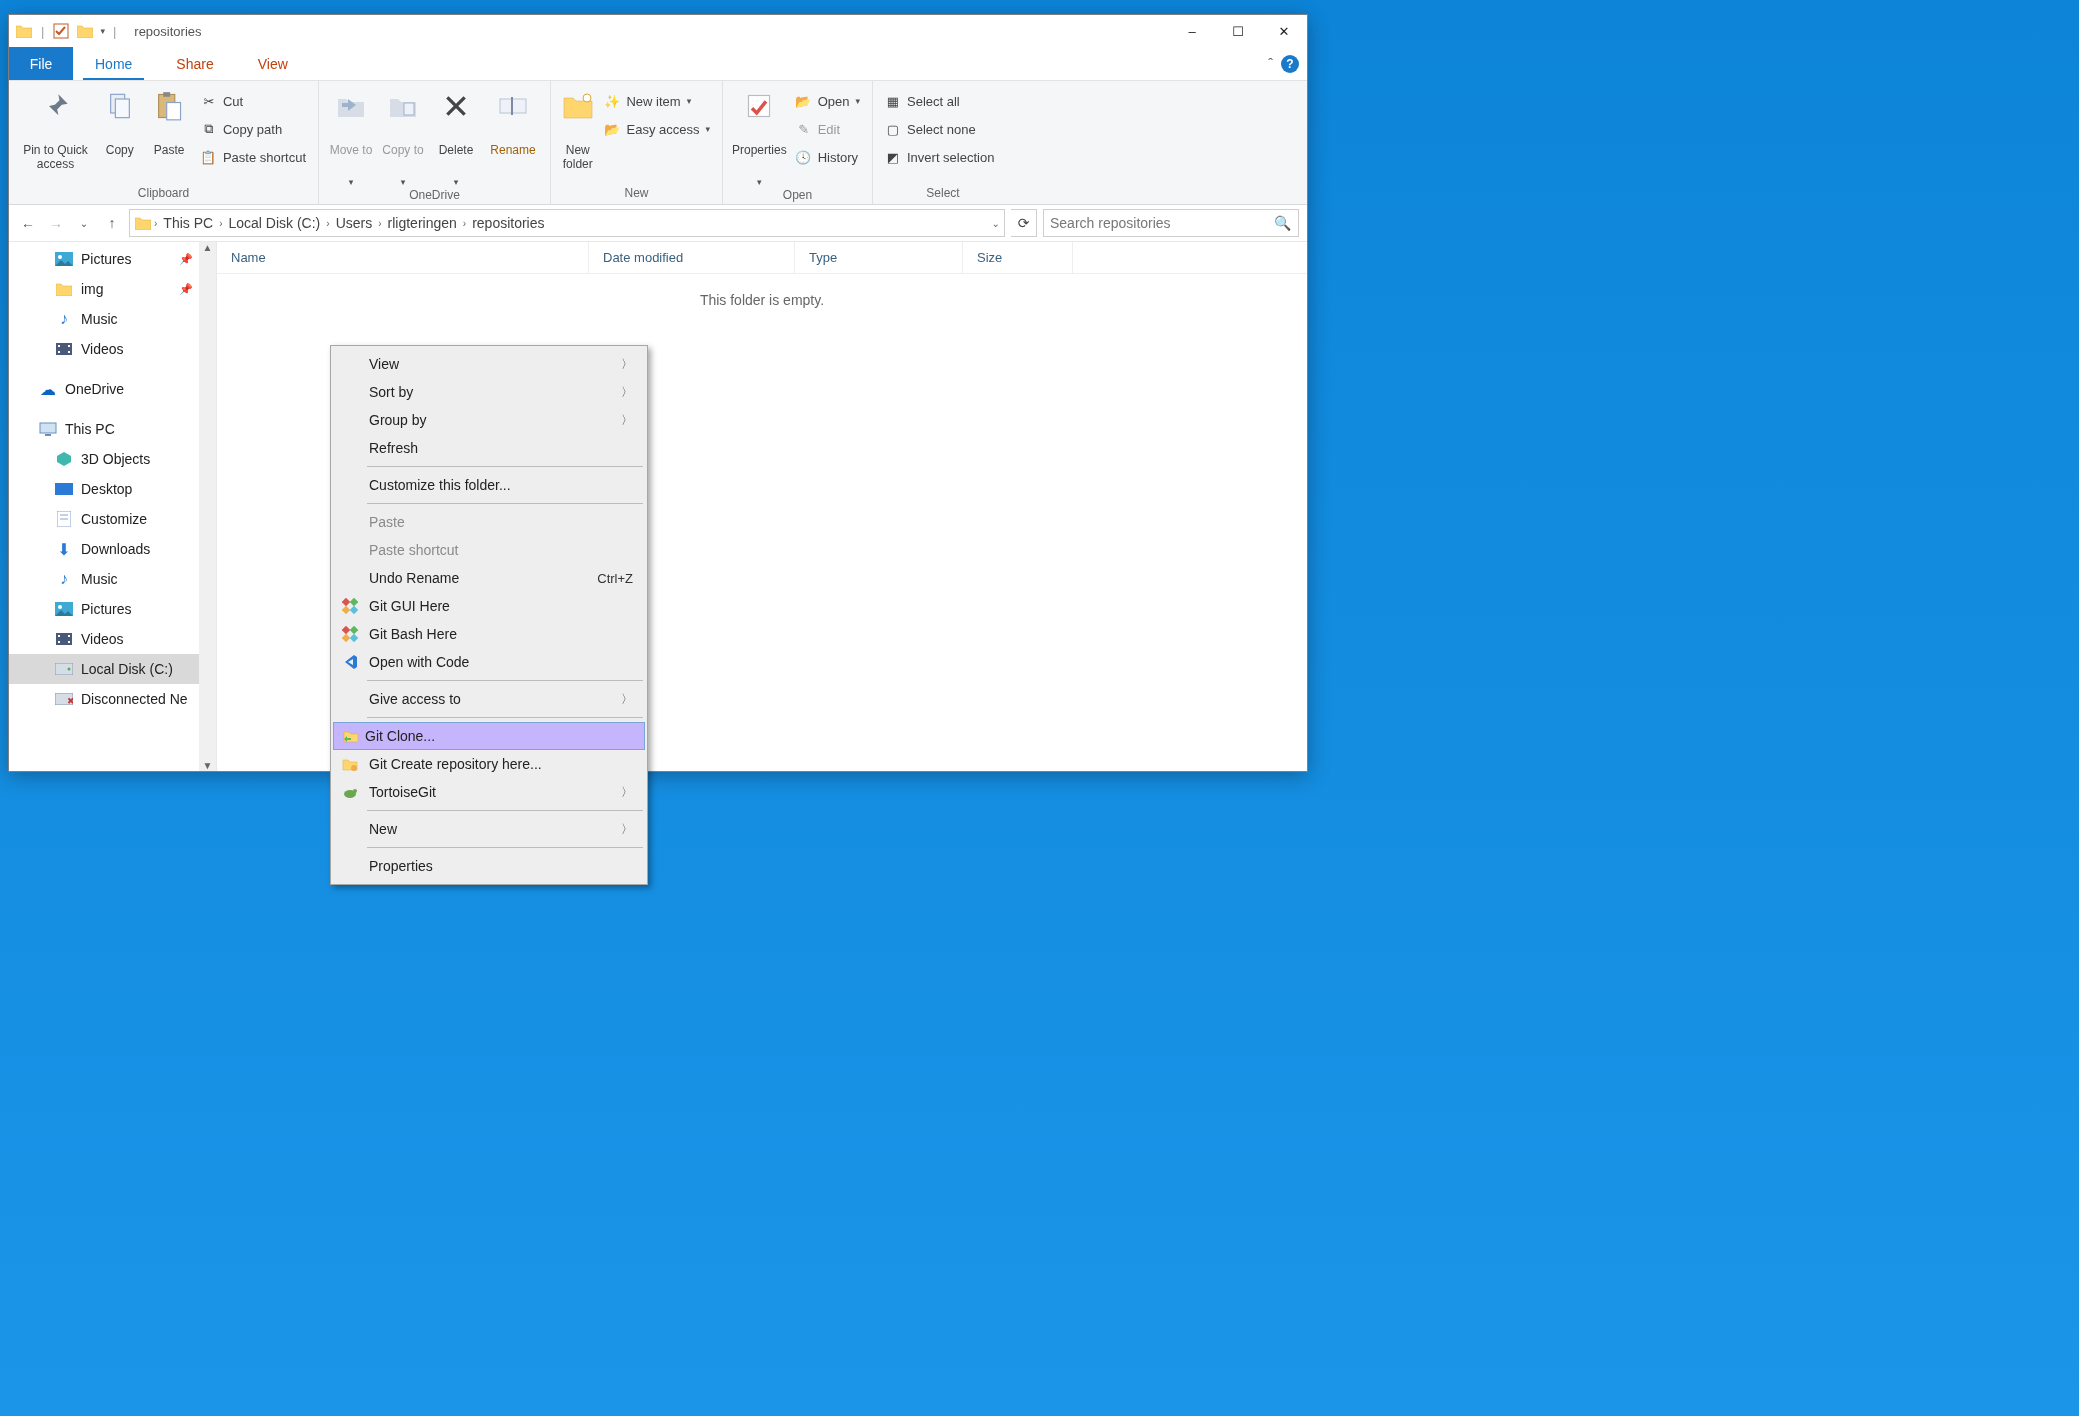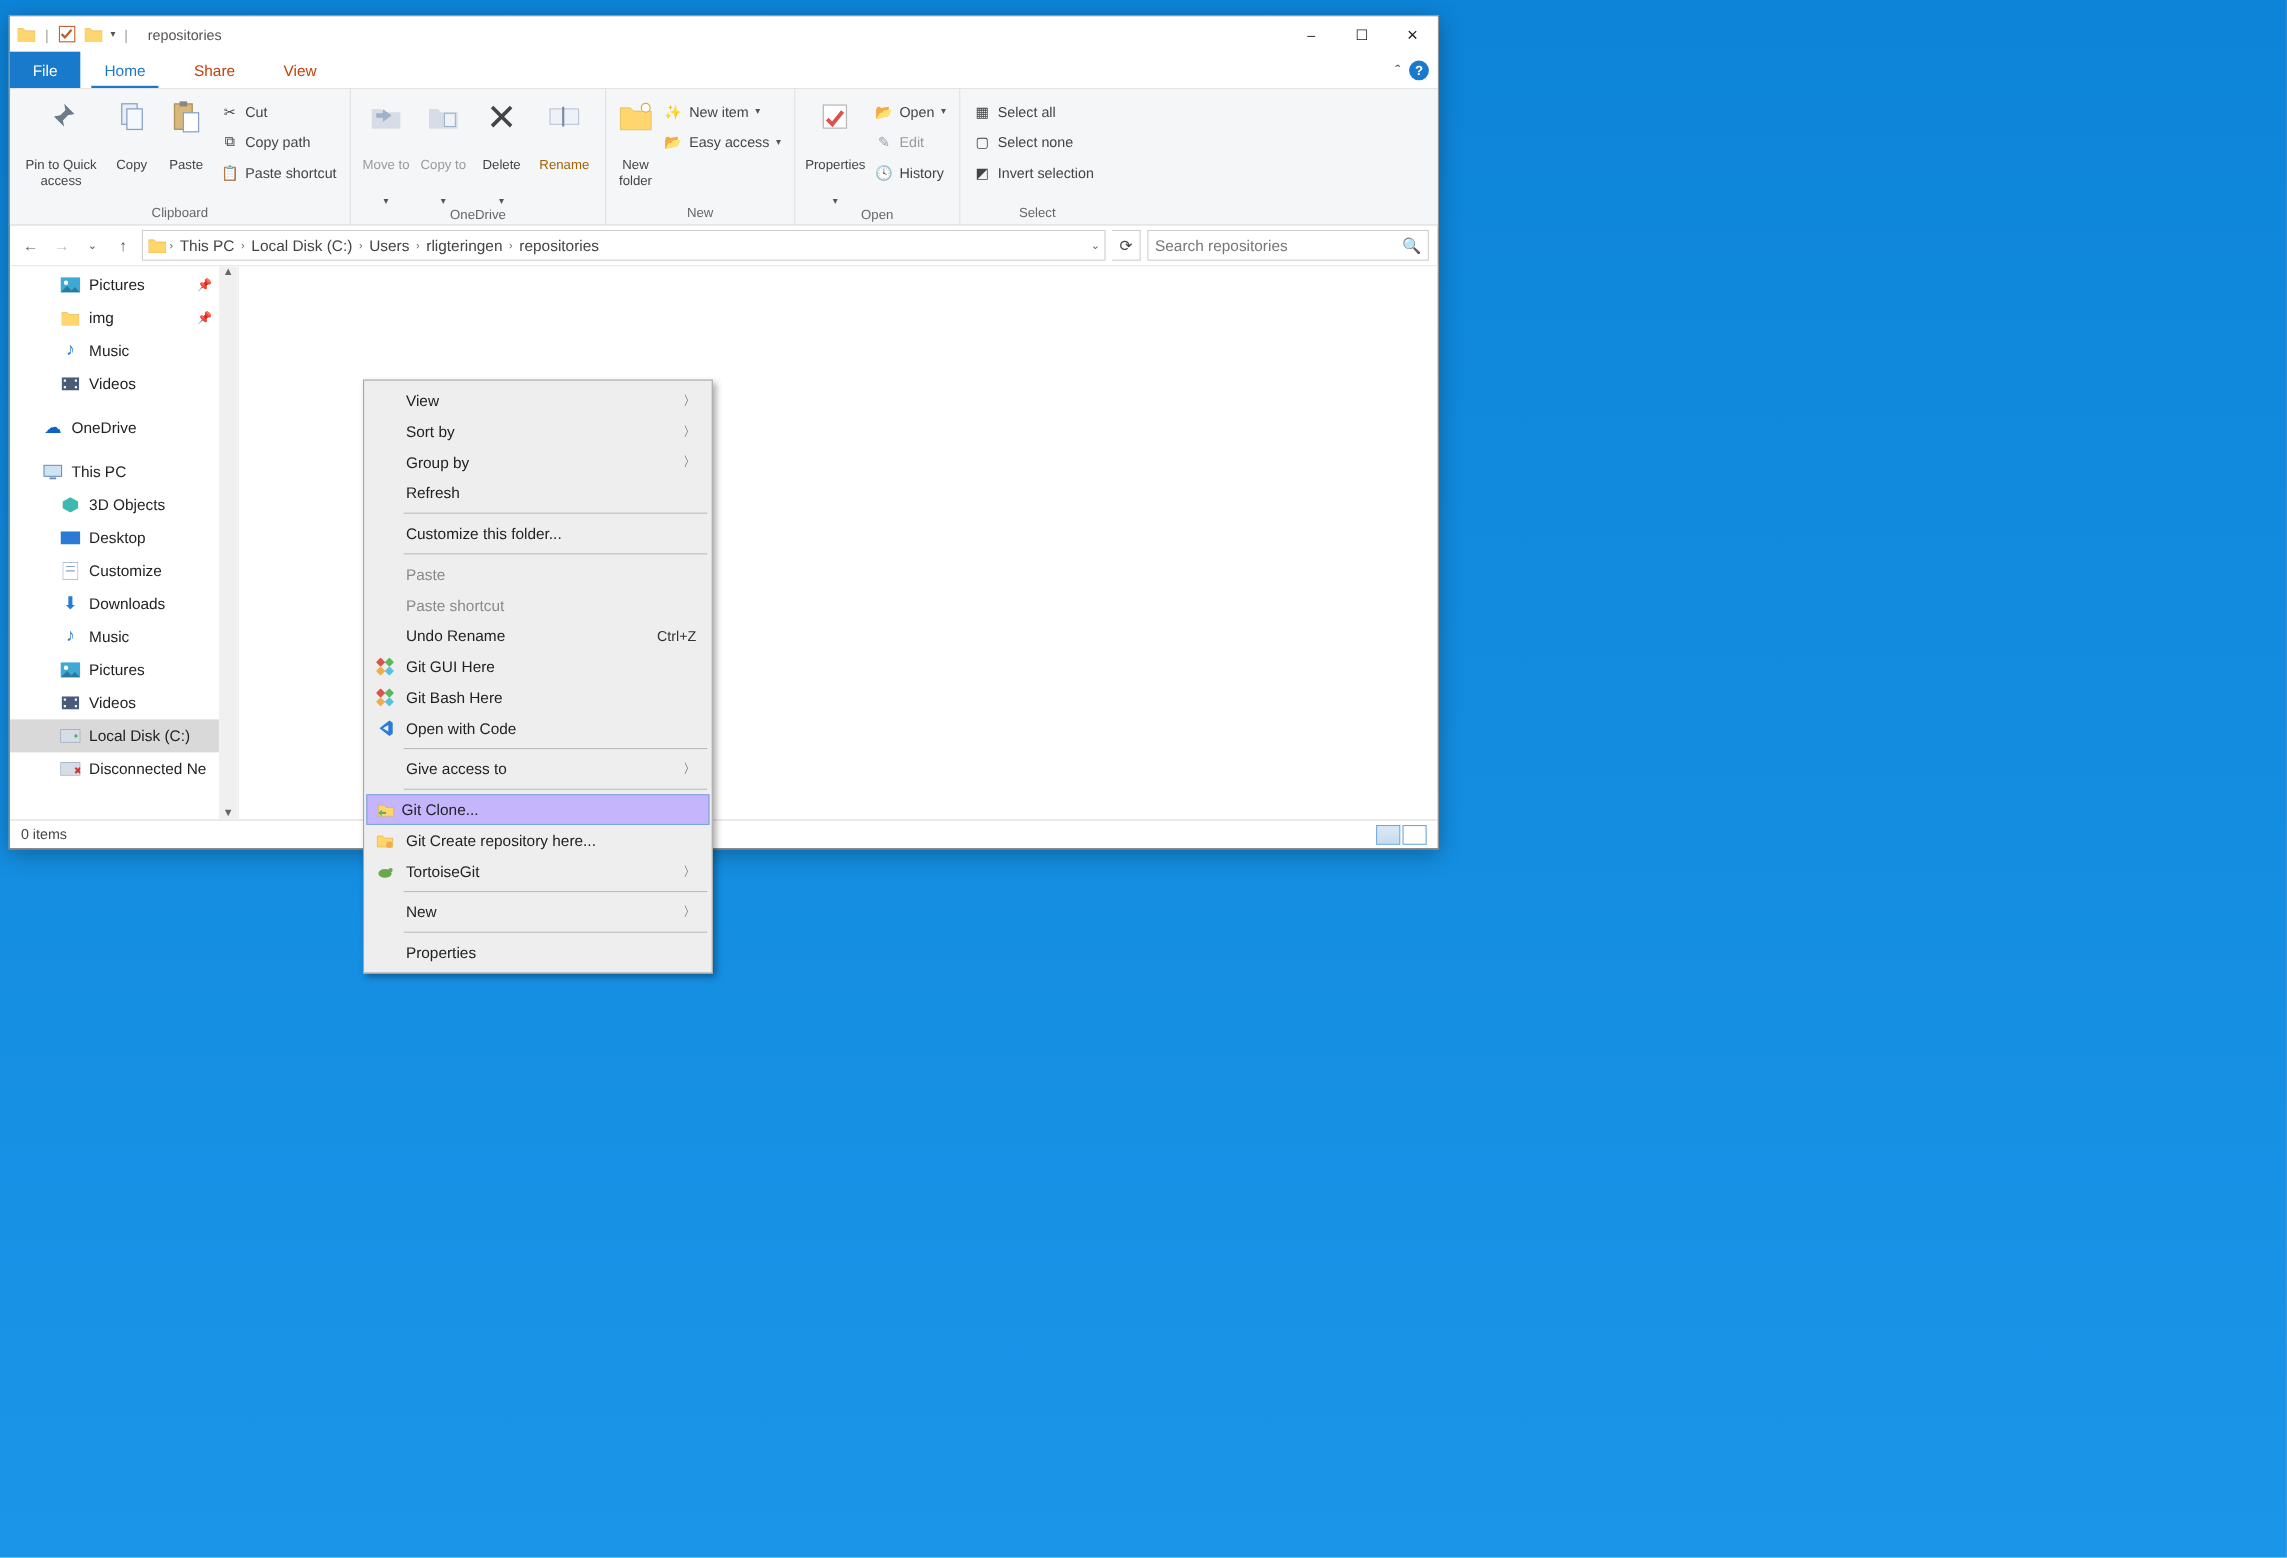--- a/index.html
+++ b/index.html
@@ -450,29 +450,33 @@
               </svg>
             </span>
             <span>Disconnected Ne</span>
           </div>
         </div>
       <div class="side-scroll">
           <span>▲</span>
           <span>▼</span>
         </div>
     </div>
+    <div class="content">
+      <div style="position:relative">
+        <div class="col-headers">
+          <div class="col" style="width:372px">Name</div>
+          <div class="col" style="width:206px">Date modified</div>
+          <div class="col" style="width:168px">Type</div>
+          <div class="col" style="width:110px">Size</div>
+        </div>
+      </div>
+      <div class="empty-msg">This folder is empty.</div>
+    </div>
   </div>
 
-  <div class="statusbar">
-    <span>0 items</span>
-    <div class="view-icons">
-      <span style="background:linear-gradient(#dce9f5,#c5dbef)"></span>
-      <span style="background:#fff"></span>
-    </div>
-  </div>
 </div>
 
 <div class="ctx-menu" id="ctx-menu">
     <div class="ctx-item">
       <span>View</span>
       <span class="arrow">〉</span>
     </div>
     <div class="ctx-item">
       <span>Sort by</span>
       <span class="arrow">〉</span>

